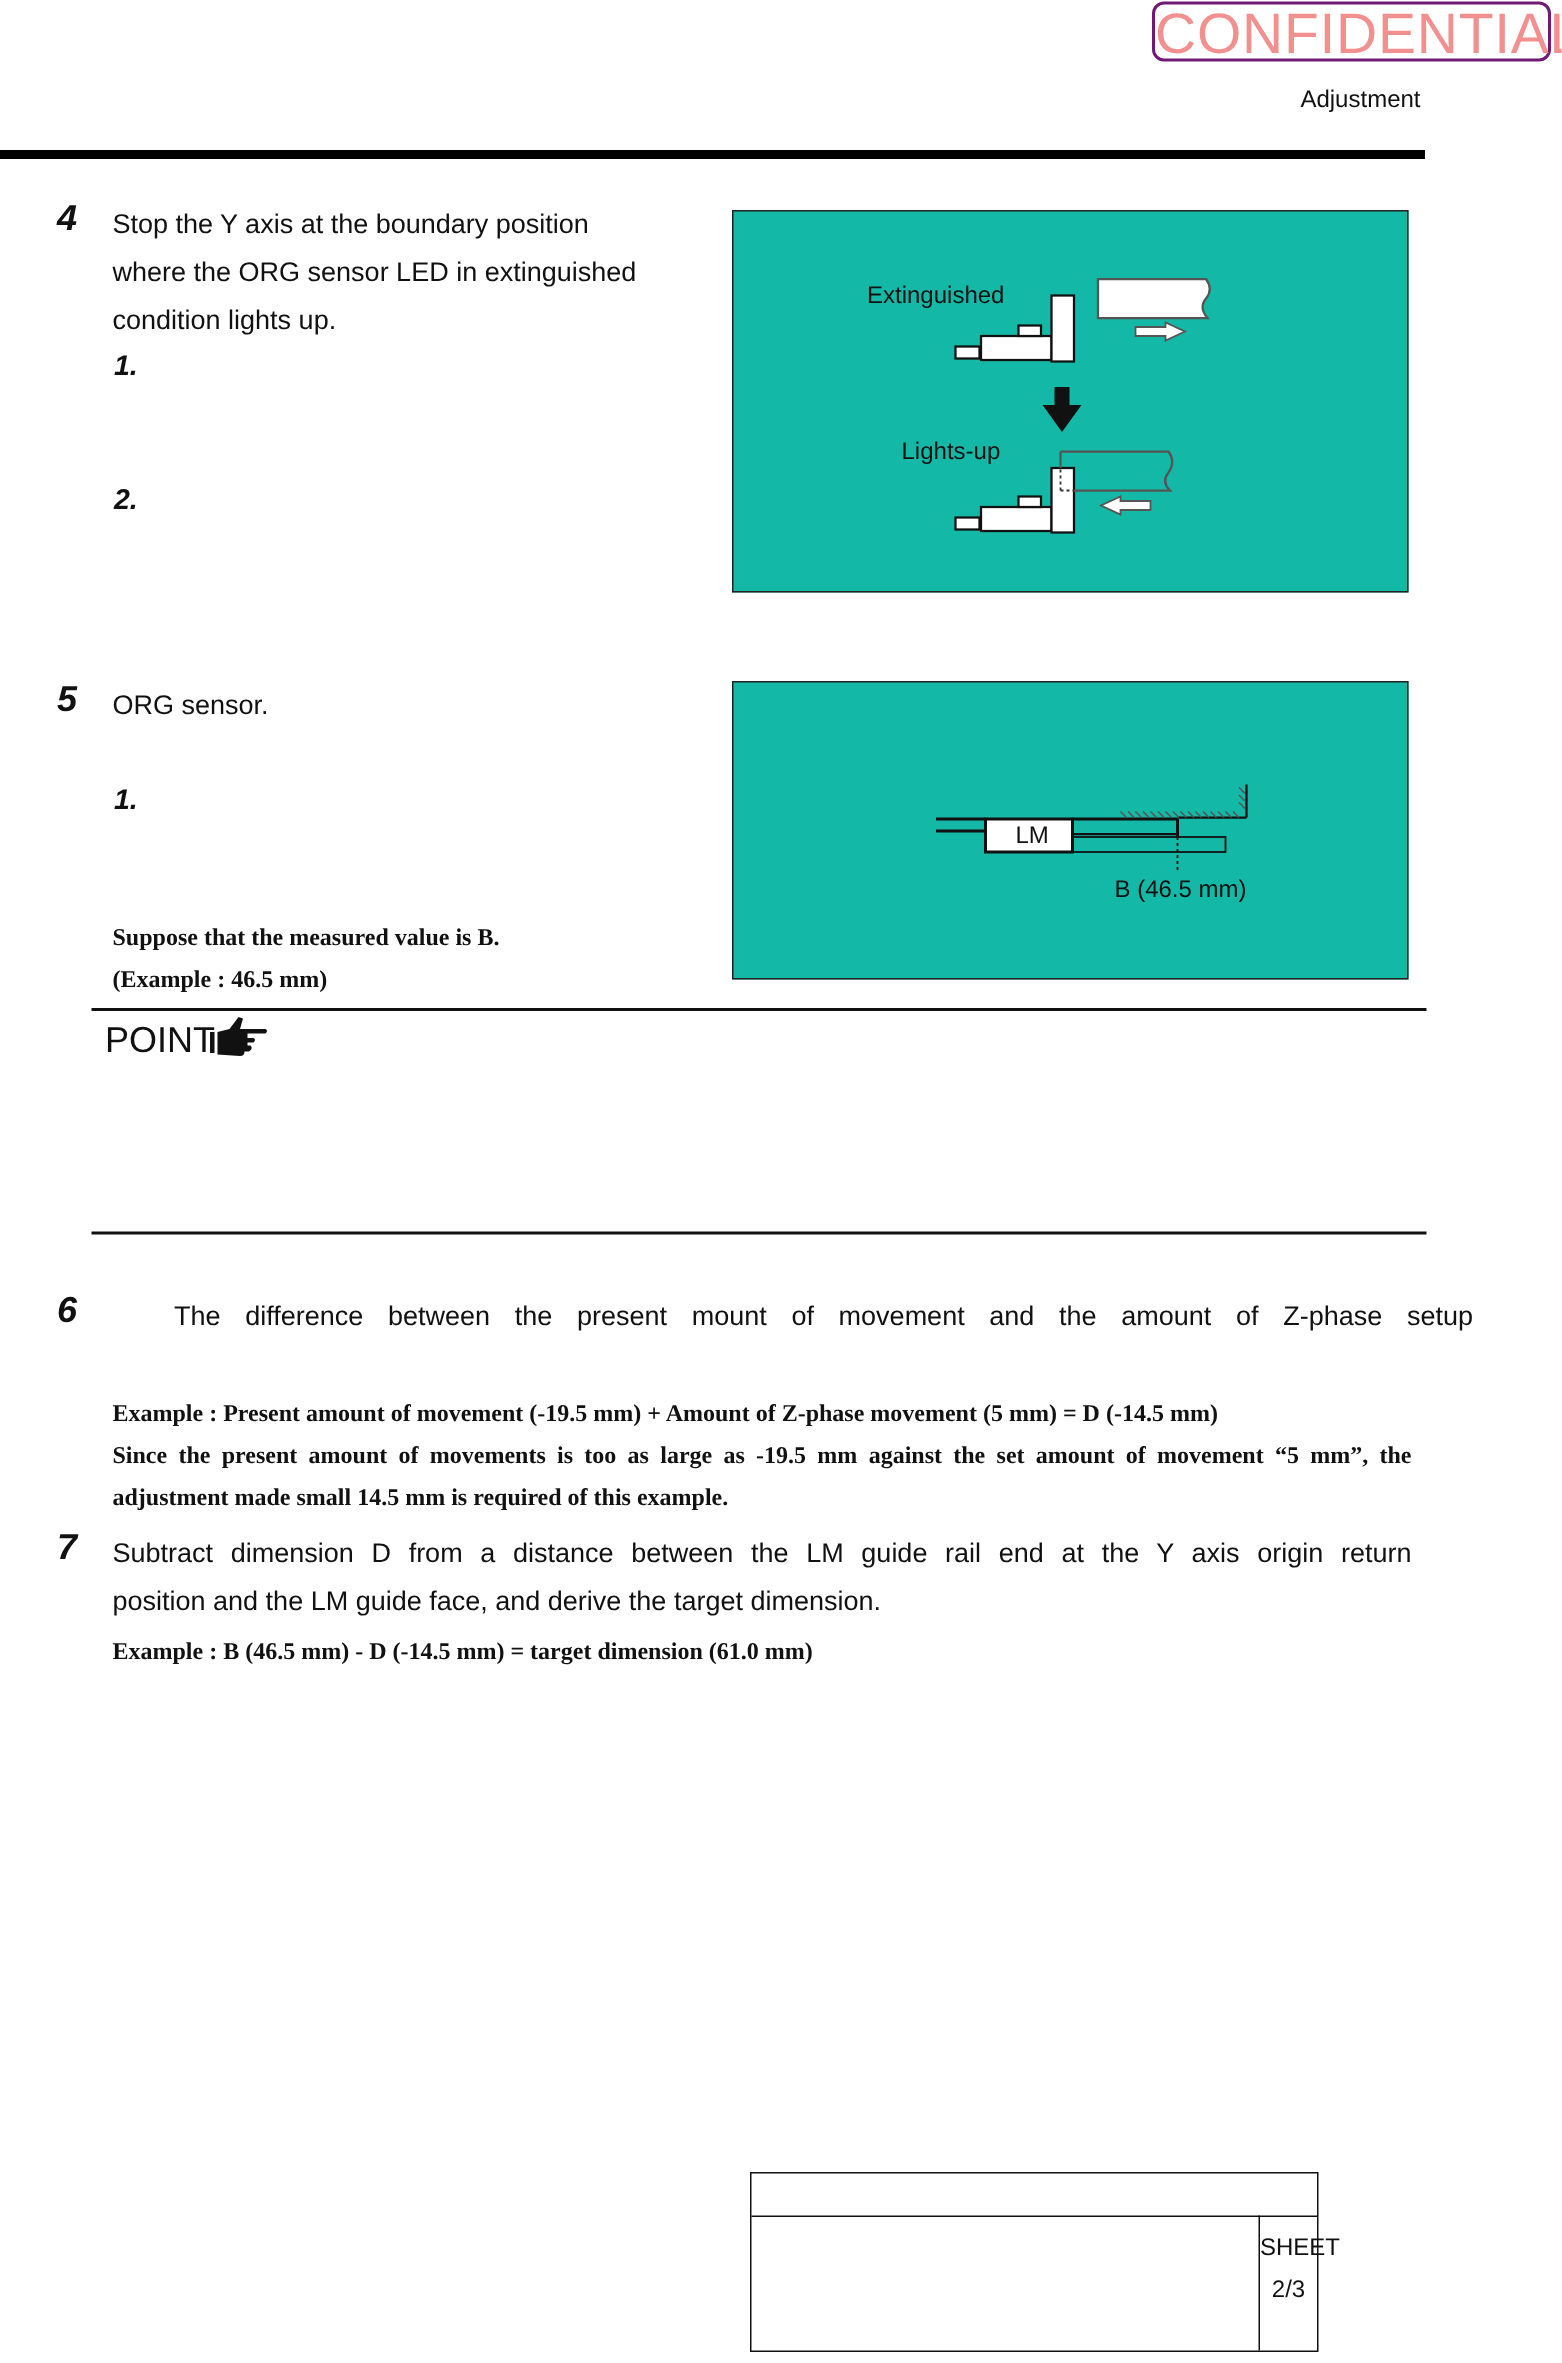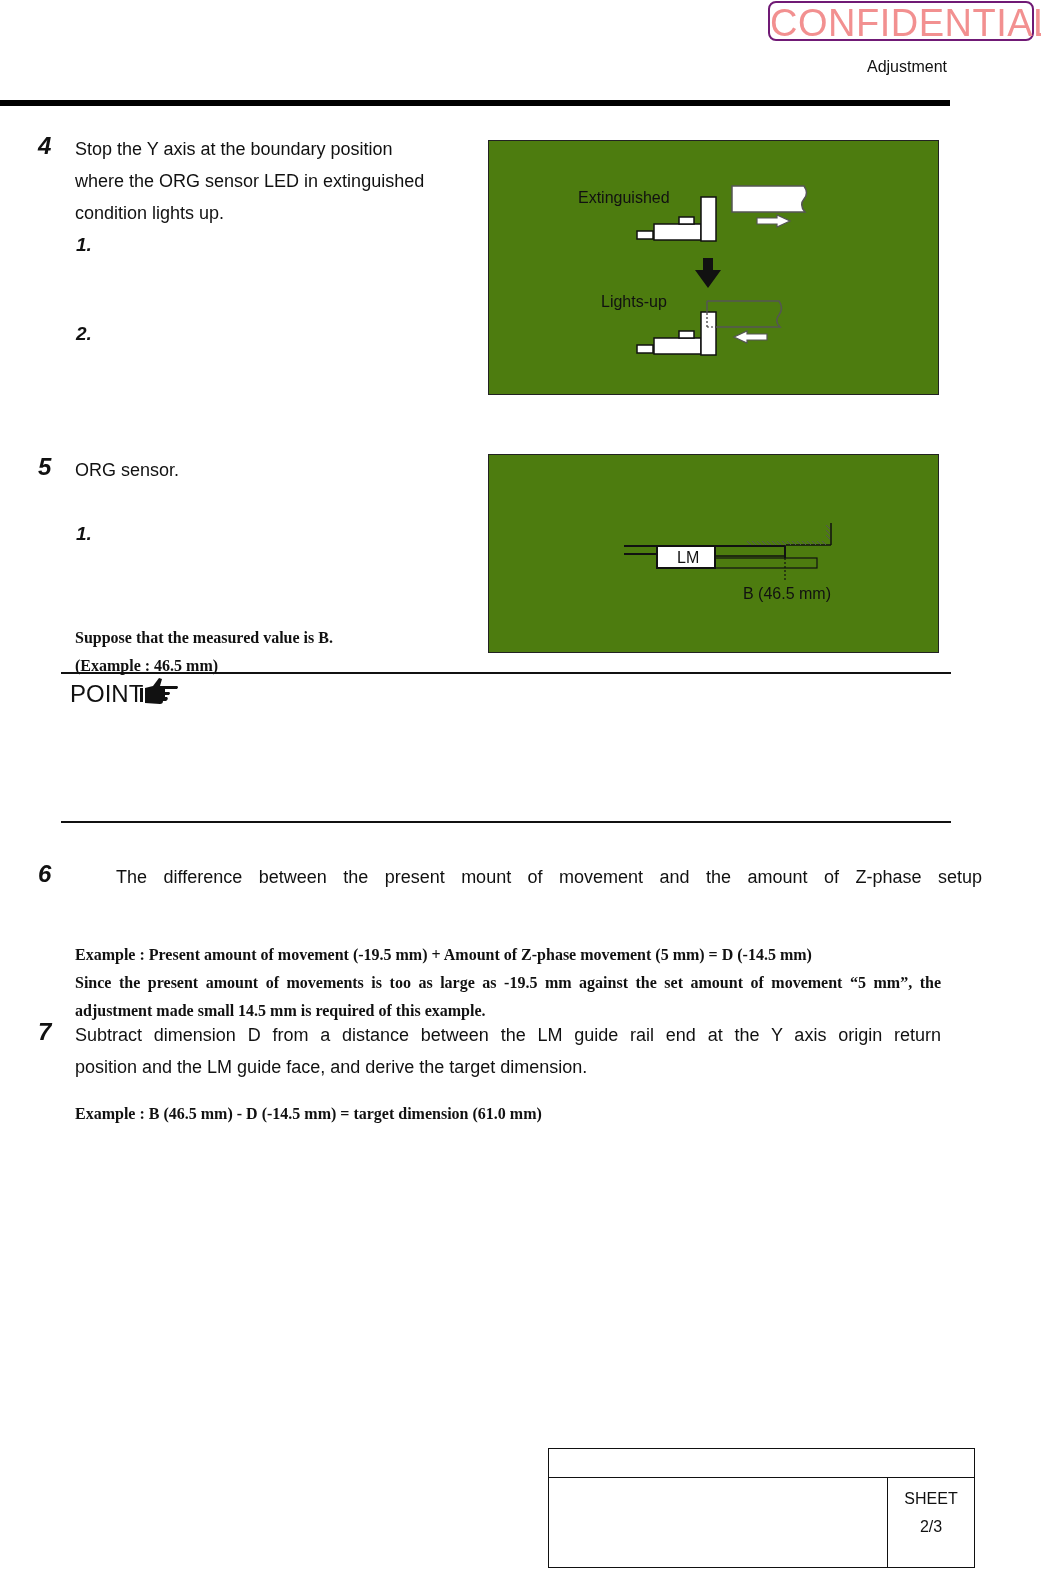--- a/index.html
+++ b/index.html
@@ -8,25 +8,25 @@
   .abs { position: absolute; }
   .stamp { left: 768px; top: 1px; width: 266px; height: 40px; border: 2px solid #701a75;
            border-radius: 8px; color: #f29090; font-size: 38px; line-height: 40px;
            text-align: center; letter-spacing: 0.5px; box-sizing: border-box; }
   .section-title { right: 94px; top: 58px; font-size: 16px; }
   .top-rule { left: 0; top: 100px; width: 950px; height: 6px; background: #000; }
   .step-num { font-size: 24px; font-weight: bold; font-style: italic; }
   .body-text { font-size: 18px; line-height: 32px; }
   .just { text-align: justify; text-align-last: justify; }
   .substep { font-size: 19px; font-weight: bold; font-style: italic; }
-  .serif { font-family: "Liberation Serif", "DejaVu Serif", serif; font-size: 16px; font-weight: bold; line-height: 28px; margin-top: 12px; }
-  .figure { border: 1.5px solid #222; box-sizing: border-box; background: #4d7c0f; }
+  .serif { font-family: "Liberation Serif", "DejaVu Serif", serif; font-size: 16px; font-weight: bold; line-height: 28px; }
+  .figure { border: 1.5px solid #222; box-sizing: border-box; background: #14b8a6; }
   .hr { height: 1.5px; background: #111; }
   .fig-label { font-size: 16px; }
-  .sheet-box { left: 548px; top: 1448px; width: 427px; height: 120px; border: 1.5px solid #111; box-sizing: border-box; }
+  .sheet-box { left: 500px; top: 1448px; width: 379px; height: 120px; border: 1.5px solid #111; box-sizing: border-box; }
   .sheet-top { position: absolute; left: 0; top: 0; right: 0; height: 28px; border-bottom: 1.5px solid #111; }
   .sheet-cell { position: absolute; left: 338px; top: 28px; right: 0; bottom: 0; border-left: 1.5px solid #111;
                 text-align: center; font-size: 16px; padding-top: 8px; line-height: 28px; }
 </style>
 </head>
 <body>
 
 <div class="abs stamp">CONFIDENTIAL</div>
 <div class="abs section-title">Adjustment</div>
 <div class="abs top-rule"></div>

